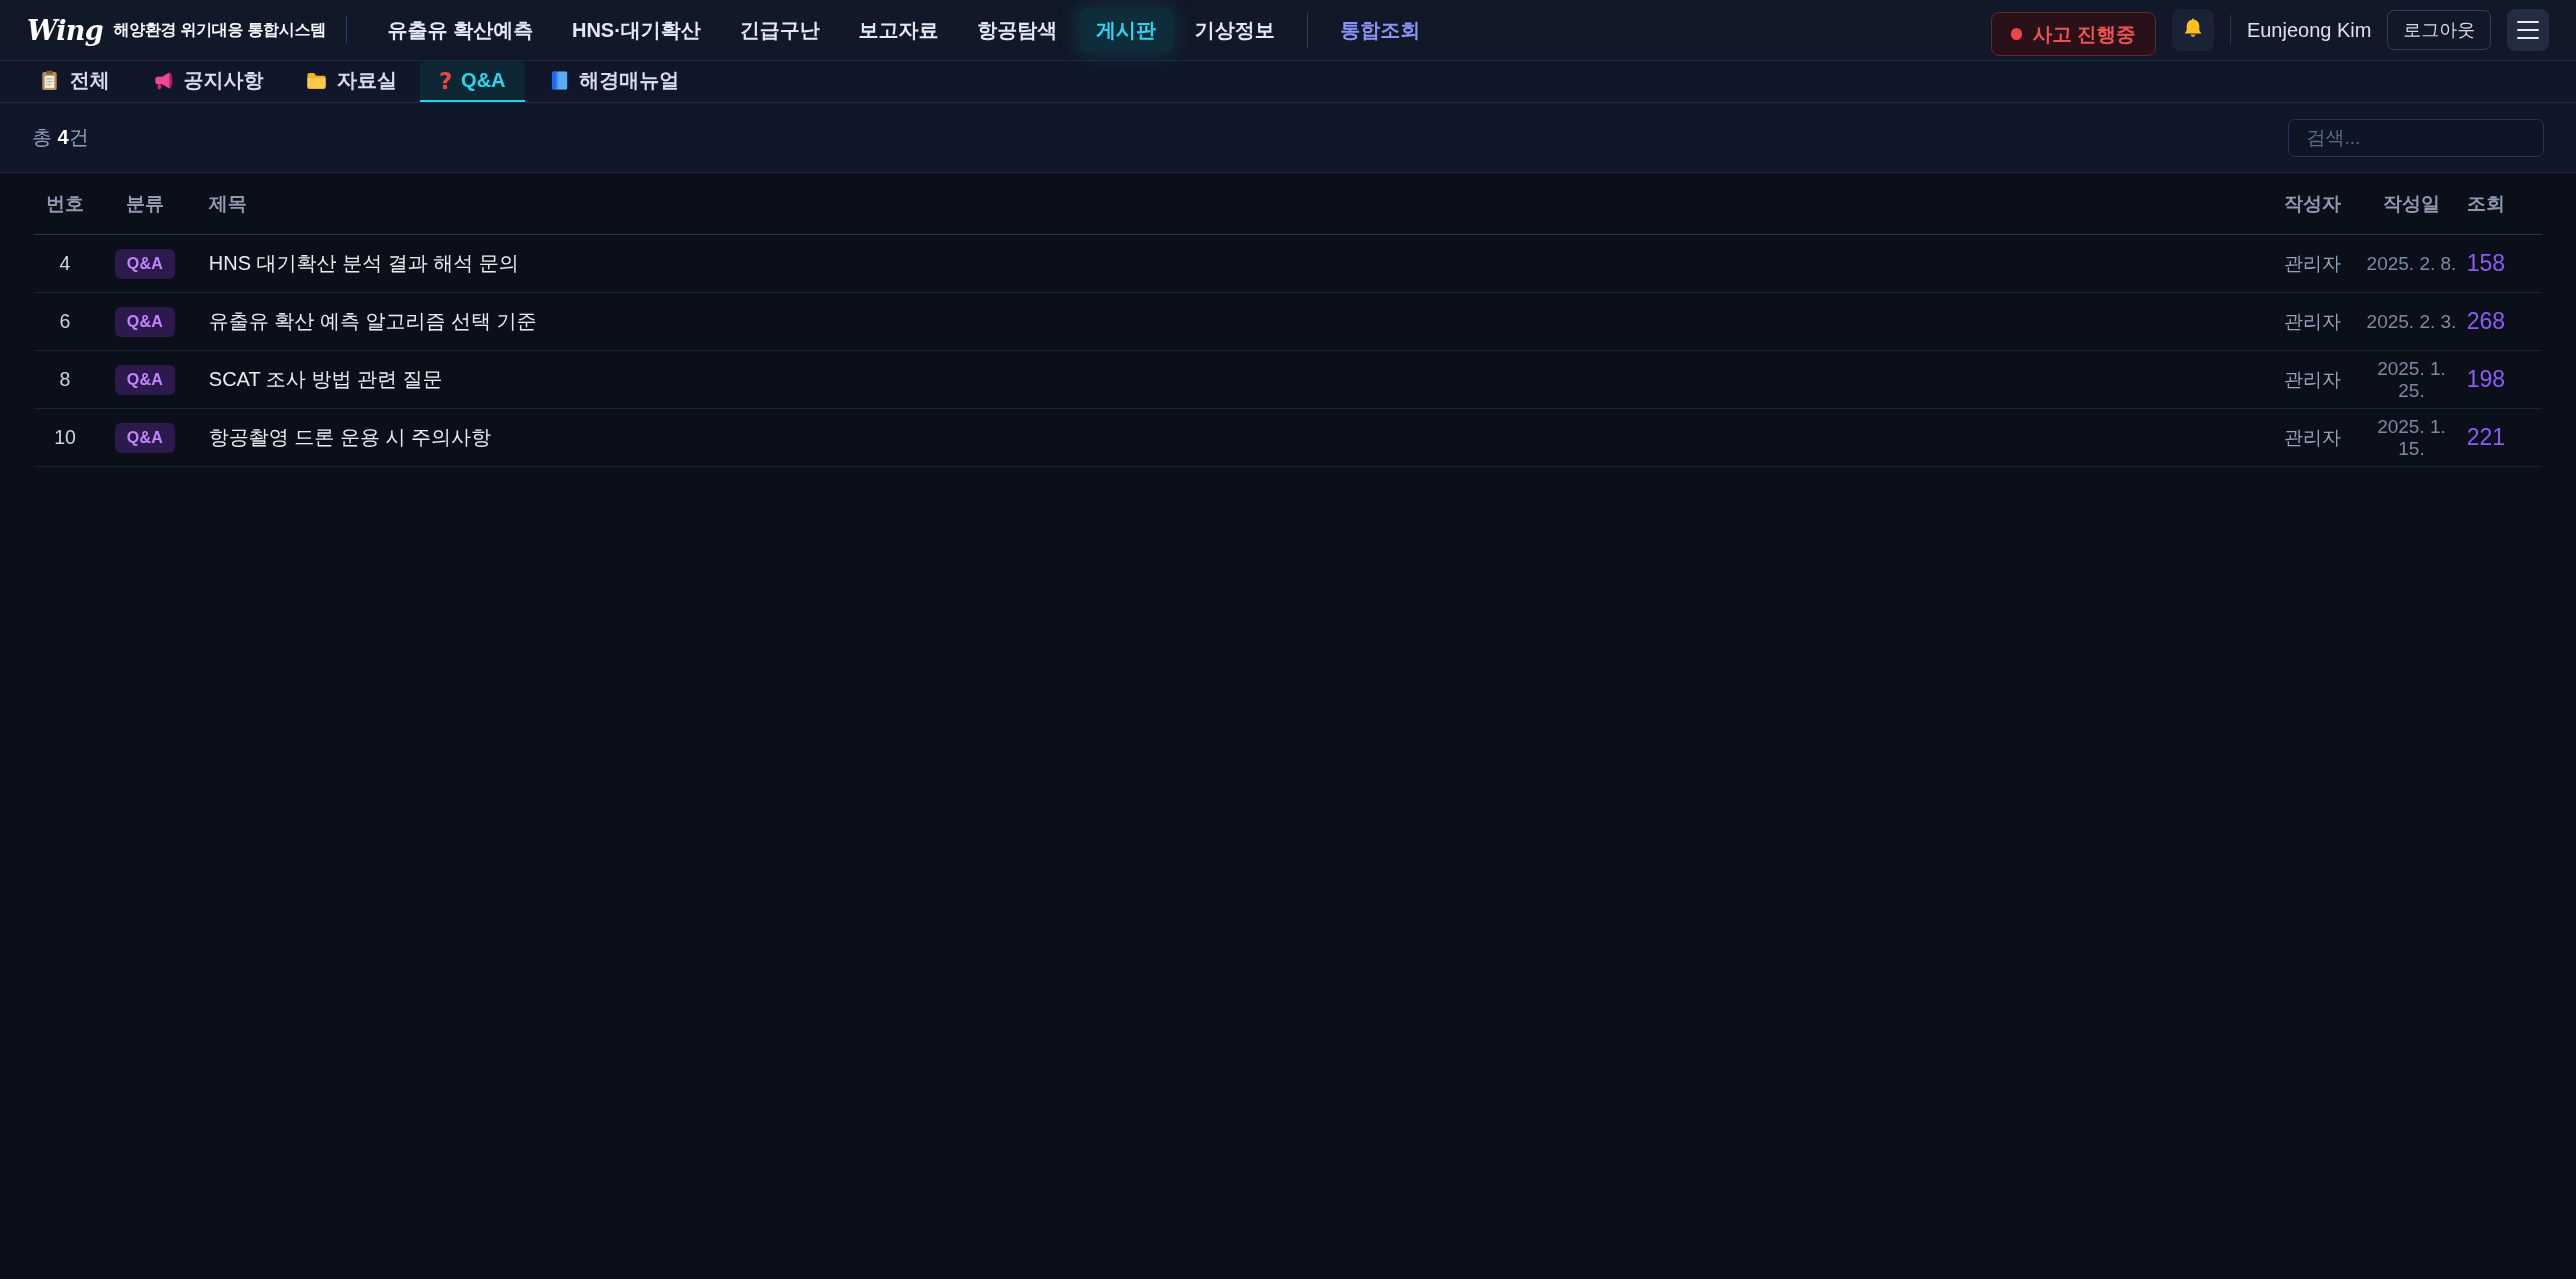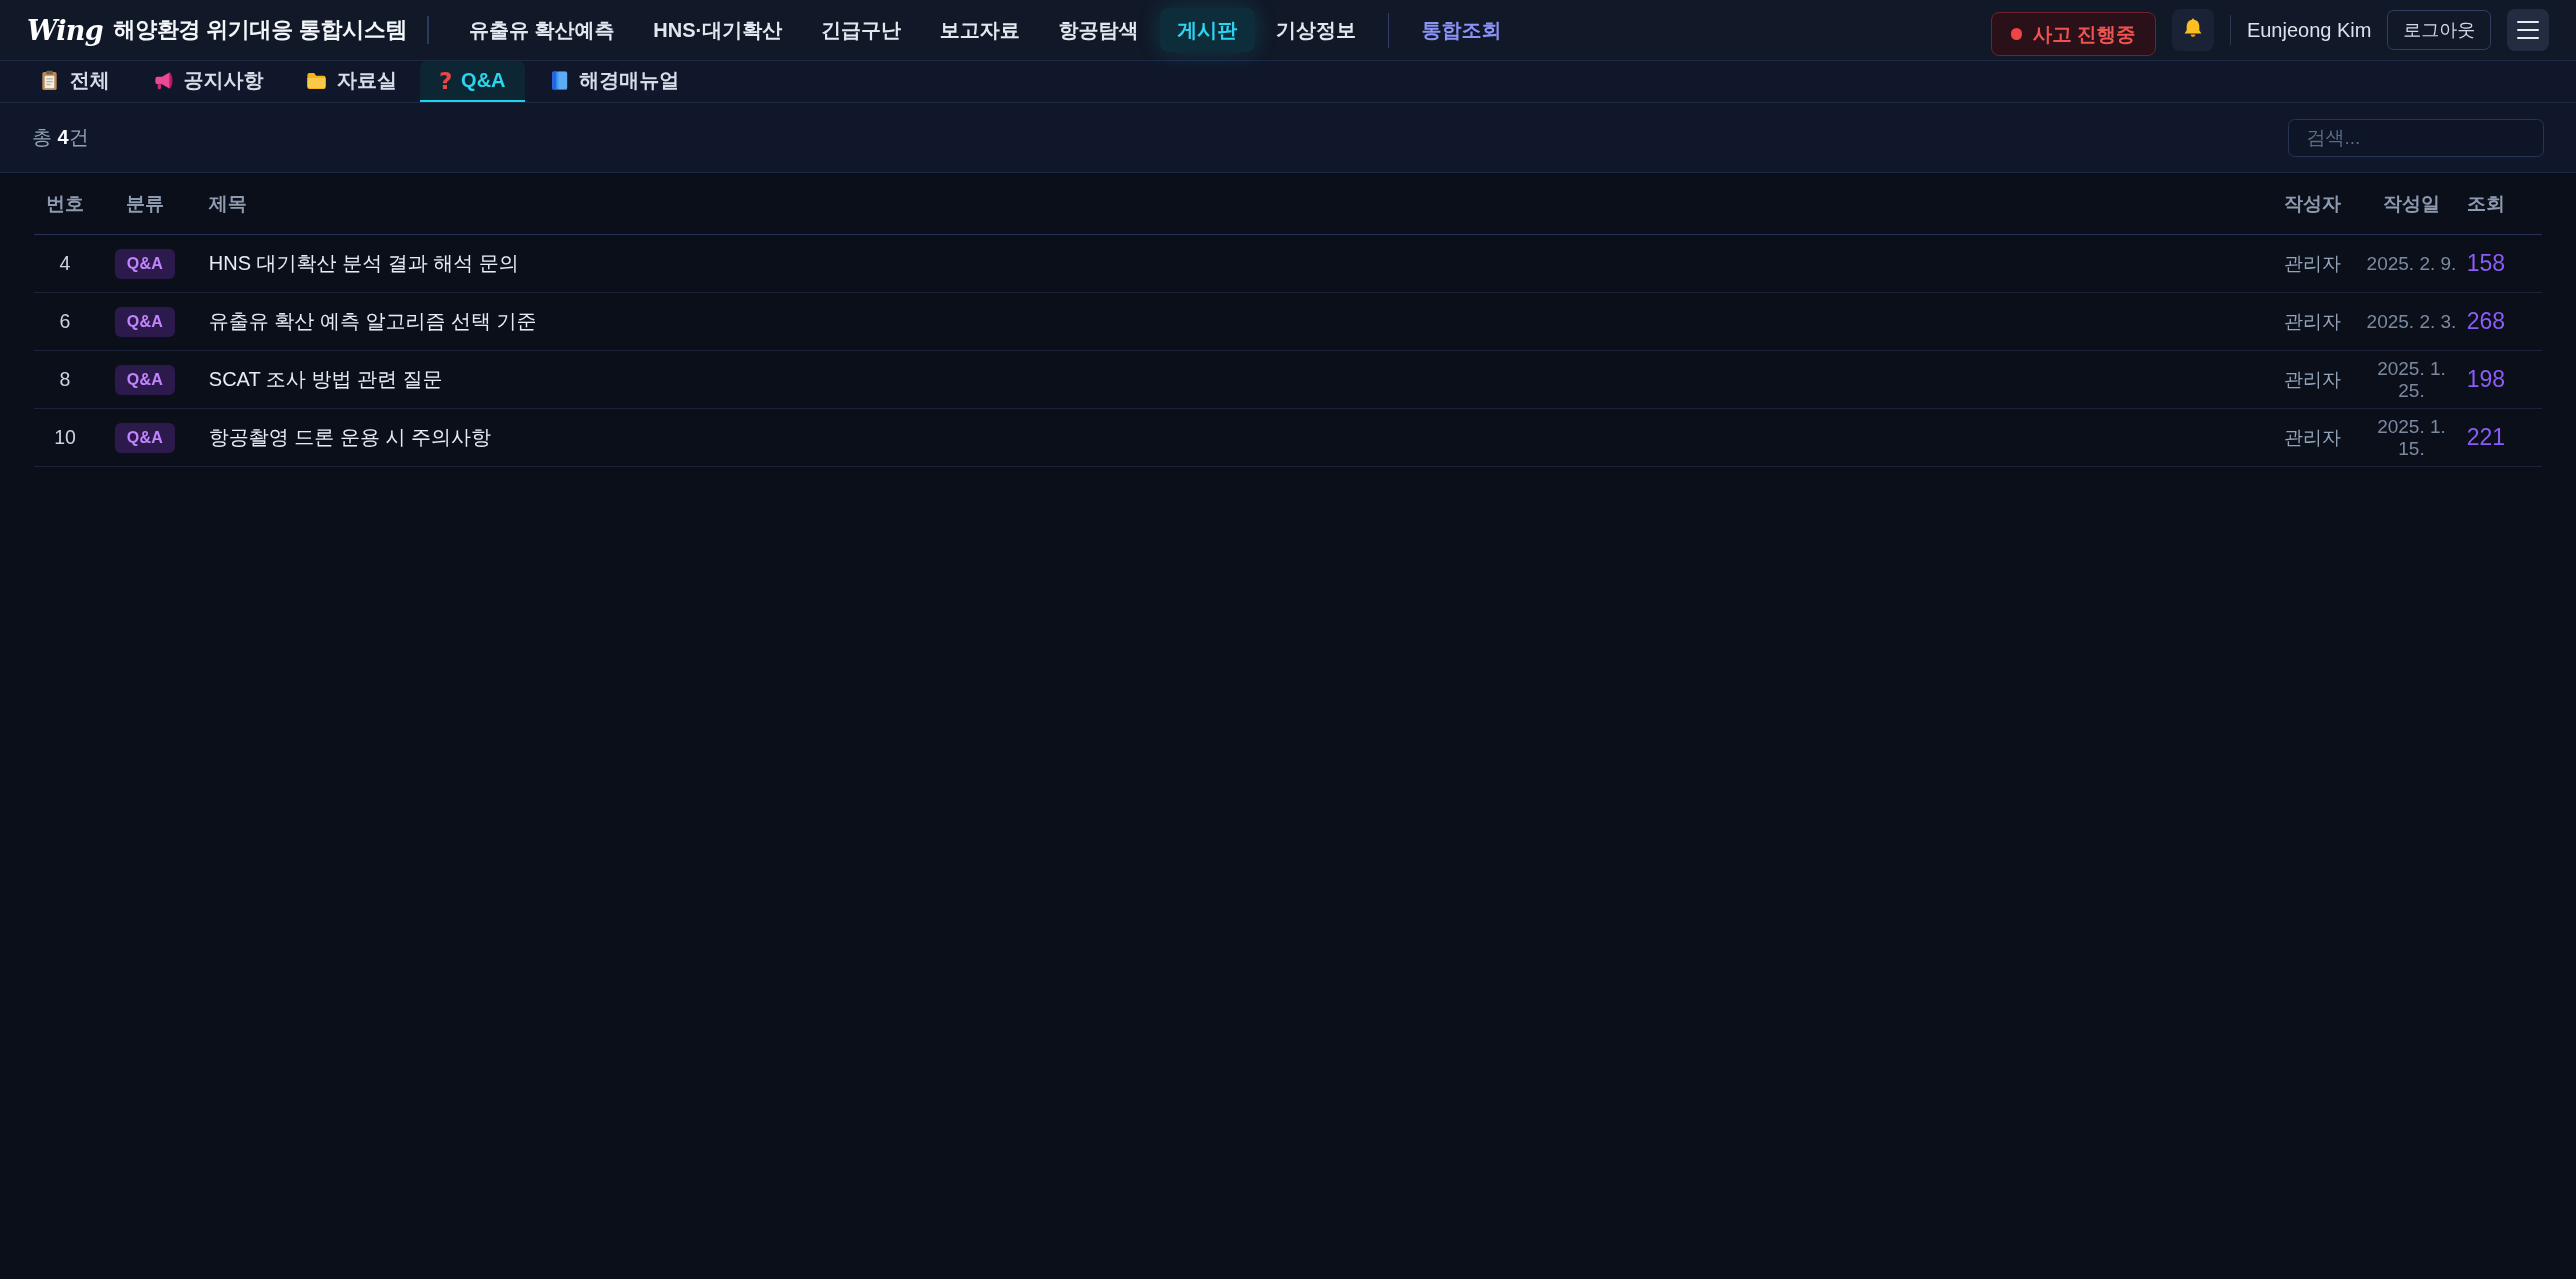--- a/index.html
+++ b/index.html
@@ -14,21 +14,21 @@
   
   .navbar {
     height:61px; background:#111827; border-bottom:1.3px solid #1e2944;
     display:flex; align-items:center; padding:16px 27px;
   }
   .brand { display:flex; align-items:center; gap:10.7px; }
   .logo-mark {
     font-family:"DejaVu Serif","Liberation Serif",serif;
     font-style:italic; font-weight:700; font-size:27px; color:#ffffff; letter-spacing:-0.7px;
   }
-  .brand-title { font-size:22px; font-weight:700; color:#f3f6fa; letter-spacing:-0.3px; }
+  .brand-title { font-size:16px; font-weight:700; color:#f3f6fa; letter-spacing:-0.3px; }
   .nav-divider { width:1.3px; height:28px; background:#2b3a5e; margin:0 23px 0 20px; }
   .nav-menu { display:flex; align-items:center; gap:4px; }
   .nav-item {
     font-size:20px; font-weight:700; color:#e2e8f0;
     padding:8.7px 17.4px; border-radius:8px; cursor:pointer; white-space:nowrap;
   }
   .nav-item.active {
     background:#0d2d3a; color:#2ed5f0;
     box-shadow:0 0 23px rgba(34,211,238,0.18);
   }
@@ -227,21 +227,21 @@
     <div class="c-auth">작성자</div>
     <div class="c-date">작성일</div>
     <div class="c-view">조회</div>
   </div>
 
   <div class="brow item">
     <div class="c-no">4</div>
     <div class="c-cat"><span class="qa-badge">Q&amp;A</span></div>
     <div class="c-title">HNS 대기확산 분석 결과 해석 문의</div>
     <div class="c-auth">관리자</div>
-    <div class="c-date">2025. 2. 9.</div>
+    <div class="c-date">2025. 2. 8.</div>
     <div class="c-view">158</div>
   </div>
 
   <div class="brow item">
     <div class="c-no">6</div>
     <div class="c-cat"><span class="qa-badge">Q&amp;A</span></div>
     <div class="c-title">유출유 확산 예측 알고리즘 선택 기준</div>
     <div class="c-auth">관리자</div>
     <div class="c-date">2025. 2. 3.</div>
     <div class="c-view">268</div>

